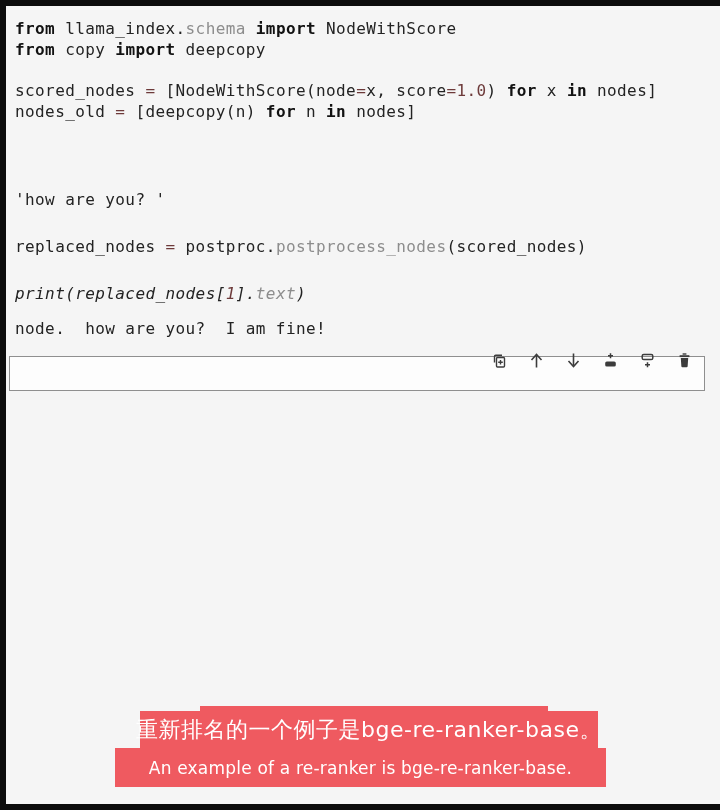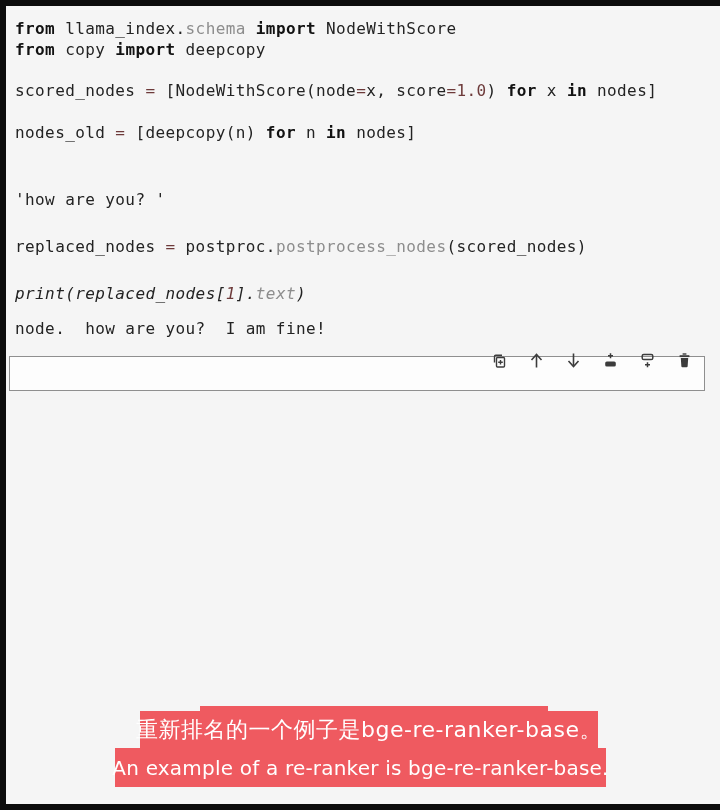--- a/index.html
+++ b/index.html
@@ -28,32 +28,32 @@
   .tbtn{
     width:17px;height:18px;padding:0;border:none;background:transparent;
     display:flex;align-items:center;justify-content:center;cursor:pointer;
   }
   .tbtn svg{display:block;}
   
   .sub{position:absolute;color:#fff;display:flex;align-items:center;justify-content:center;
        font-family:"DejaVu Sans",sans-serif;z-index:5;white-space:pre;}
   .sub-strip{position:absolute;left:200px;top:706px;width:348px;height:7px;z-index:4;}
   .sub-cn{left:140px;top:711px;width:458px;height:37px;font-size:22px;letter-spacing:.5px;}
-  .sub-en{left:115px;top:748px;width:491px;height:39px;font-size:20px;letter-spacing:.2px;}
+  .sub-en{left:115px;top:748px;width:491px;height:39px;font-size:17px;letter-spacing:.2px;}
 </style>
 </head>
 <body>
 
 <div class="screen" style="background: rgb(245, 245, 245); padding-left: 19px;">
 
   <div class="code-area">
       <div class="code-line" style="top: 20px;"><span class="tk-kw">from</span><span> llama_index.</span><span class="tk-prop">schema</span><span> </span><span class="tk-kw">import</span><span> NodeWithScore</span></div>
       <div class="code-line" style="top: 41px;"><span class="tk-kw">from</span><span> copy </span><span class="tk-kw">import</span><span> deepcopy</span></div>
       <div class="code-line" style="top: 82px;"><span>scored_nodes </span><span class="tk-op">=</span><span> [NodeWithScore(node</span><span class="tk-op">=</span><span>x, score</span><span class="tk-op">=</span><span class="tk-num">1.0</span><span>) </span><span class="tk-kw">for</span><span> x </span><span class="tk-kw">in</span><span> nodes]</span></div>
-      <div class="code-line" style="top: 103px; margin-top: 21px;"><span>nodes_old </span><span class="tk-op">=</span><span> [deepcopy(n) </span><span class="tk-kw">for</span><span> n </span><span class="tk-kw">in</span><span> nodes]</span></div>
+      <div class="code-line" style="top: 103px;"><span>nodes_old </span><span class="tk-op">=</span><span> [deepcopy(n) </span><span class="tk-kw">for</span><span> n </span><span class="tk-kw">in</span><span> nodes]</span></div>
       <div class="code-line" style="top: 191px;"><span>'how are you? '</span></div>
       <div class="code-line" style="top: 238px;"><span>replaced_nodes </span><span class="tk-op">=</span><span> postproc.</span><span class="tk-prop">postprocess_nodes</span><span>(scored_nodes)</span></div>
       <div class="code-line" style="top: 285px; font-style: italic;"><span>print</span><span>(replaced_nodes[</span><span class="tk-num">1</span><span>].</span><span class="tk-prop">text</span><span>)</span></div>
       <div class="code-line" style="top: 320px;"><span>node.  how are you?  I am fine!</span></div>
     </div>
 
   <div class="empty-cell"></div>
 
   <div class="cell-toolbar">
     <button class="tbtn">

